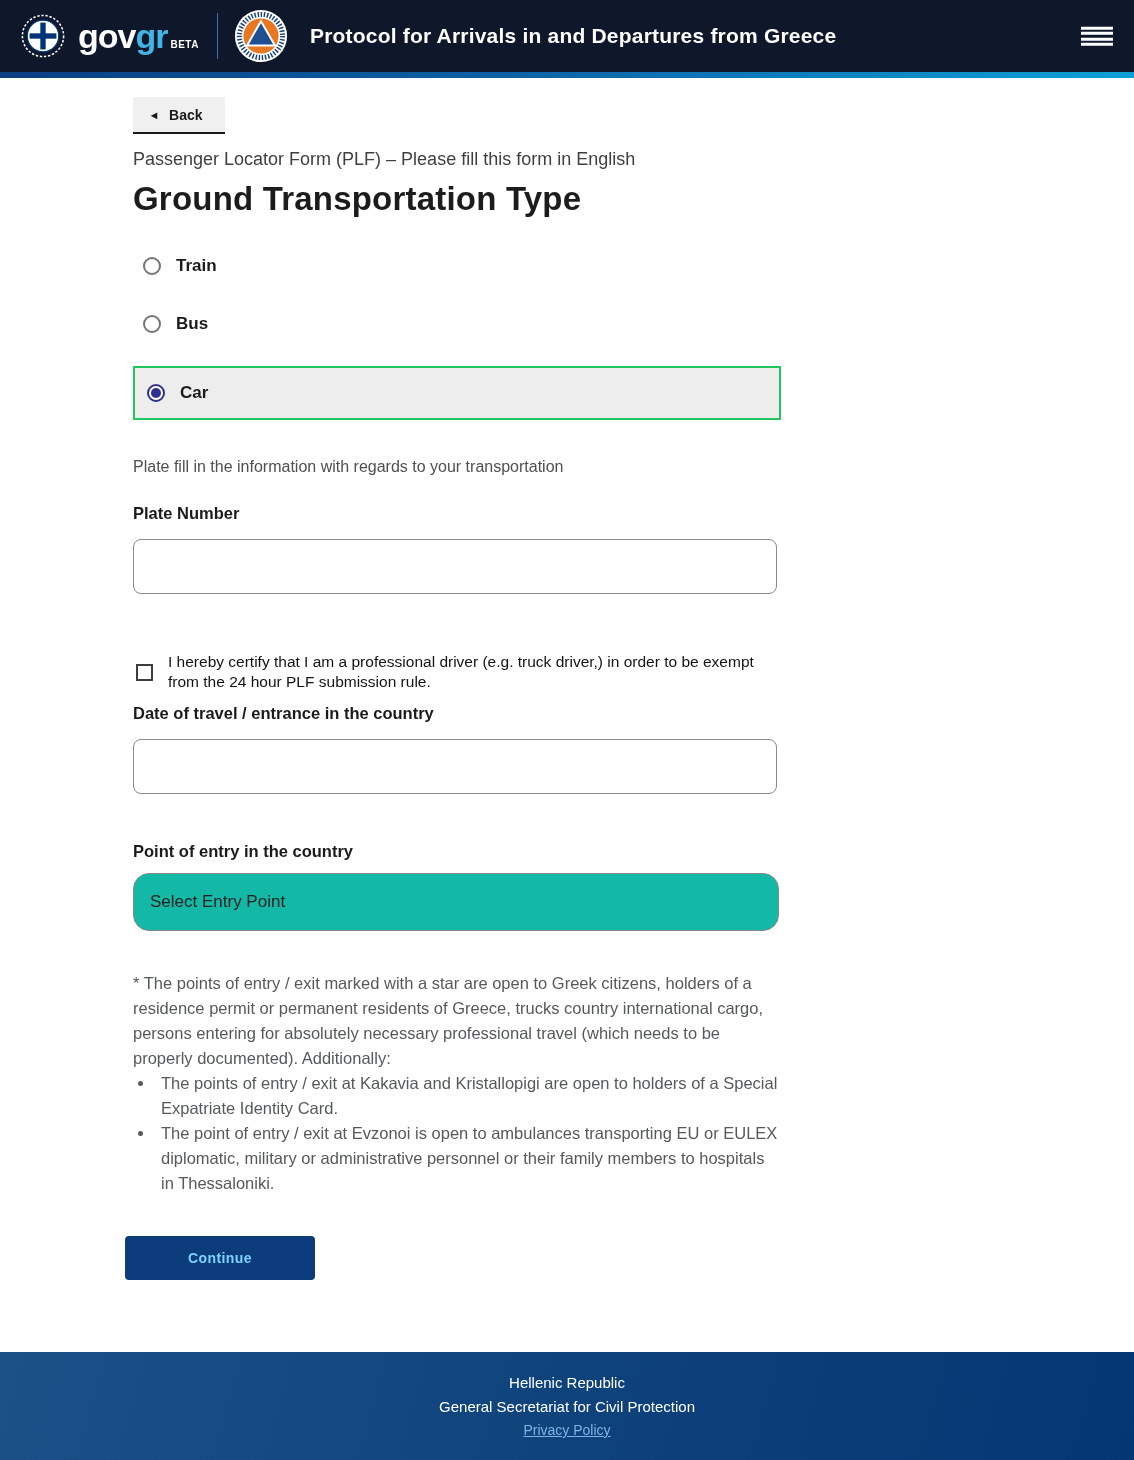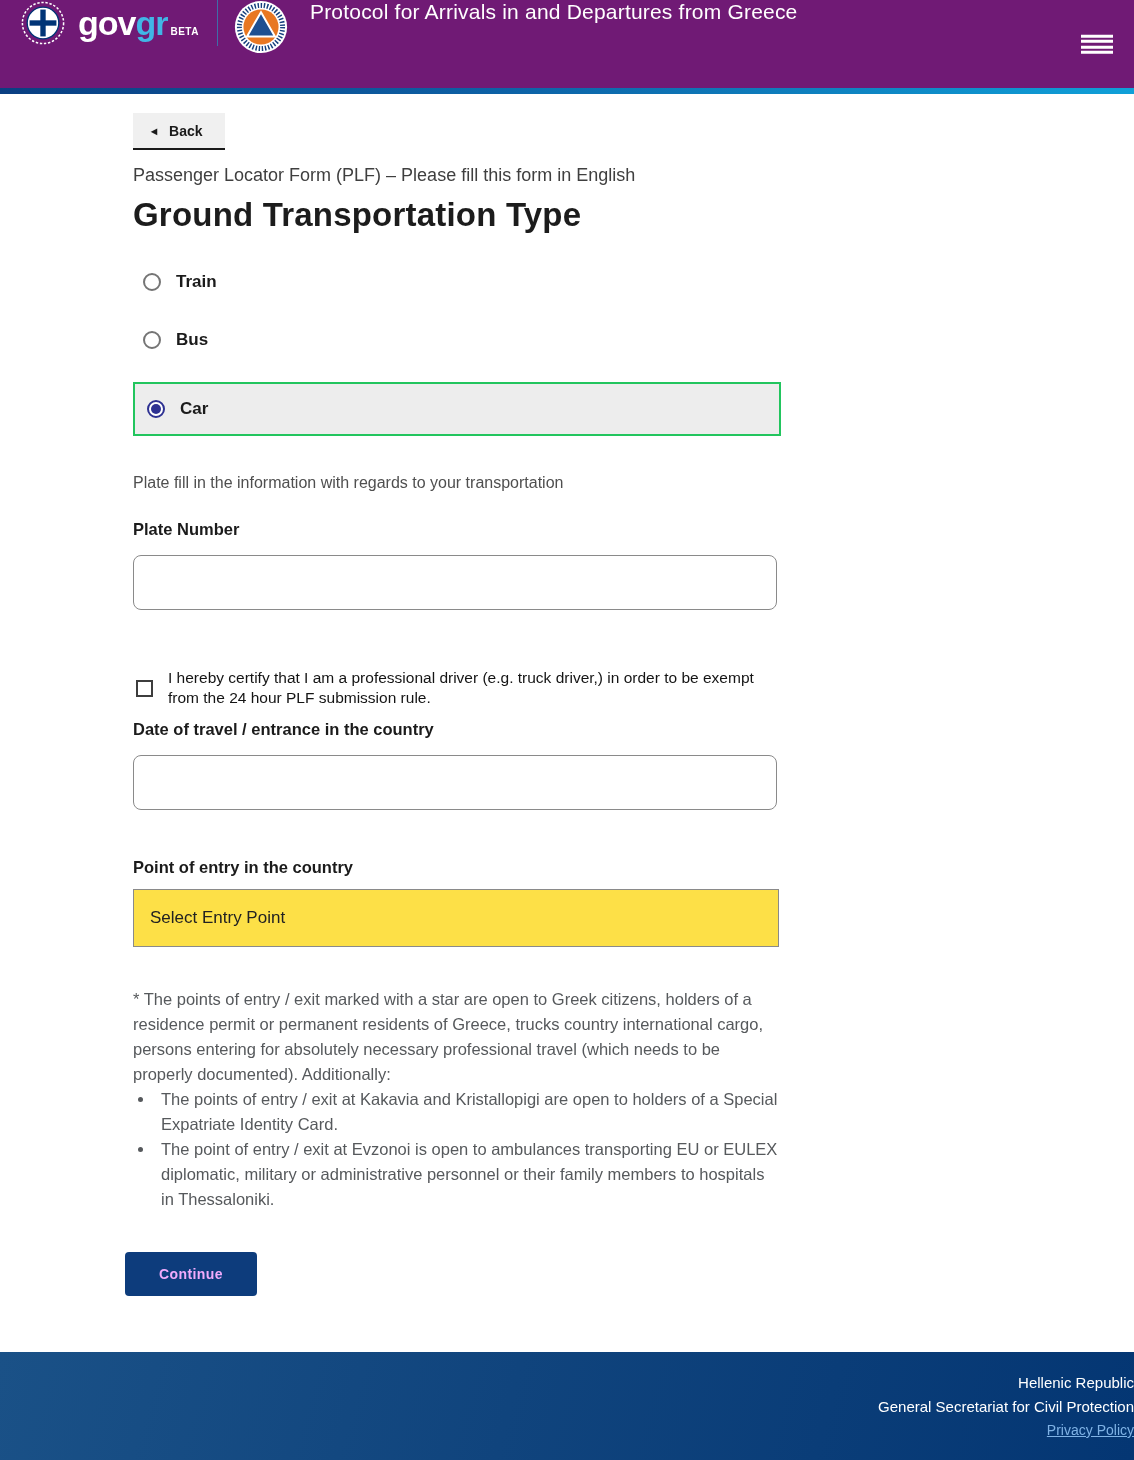--- a/index.html
+++ b/index.html
@@ -8,43 +8,43 @@
     width: 1134px;
     min-height: 1460px;
     font-family: "Liberation Sans", sans-serif;
     display: flex;
     flex-direction: column;
     position: relative;
   }
 
   
   .header {
-    background: #701a75;
-    height: 88px;
-    display: flex;
-    align-items: flex-start;
+    background: #0f172a;
+    height: 72px;
+    display: flex;
+    align-items: center;
     padding: 0 18px 0 20px;
     position: relative;
   }
   .header-strip {
     height: 6px;
     background: linear-gradient(90deg, #0a3f82 0%, #0d62a6 45%, #0fa0d8 100%);
   }
   .brand { display: flex; align-items: center; }
   .emblem-svg { width: 46px; height: 46px; display: block; }
   .govgr { display: flex; align-items: flex-end; margin-left: 12px; }
   .govgr .gov { color: #ffffff; font-size: 34px; font-weight: bold; letter-spacing: -1px; }
   .govgr .gr  { color: #41b6e6; font-size: 34px; font-weight: bold; letter-spacing: -1px; }
   .govgr .beta { color: #ffffff; font-size: 10px; font-weight: bold; letter-spacing: .5px; margin: 0 0 6px 3px; }
   .header-divider { width: 1px; height: 46px; background: #3f6ca8; margin: 0 16px 0 18px; }
   .civil-logo-svg { width: 54px; height: 54px; display: block; }
   .header-title {
     color: #ffffff;
     font-size: 21px;
-    font-weight: normal;
+    font-weight: bold;
     margin-left: 22px;
     letter-spacing: .2px;
   }
   .menu-btn {
     position: absolute;
     right: 17px;
     top: 50%;
     transform: translateY(-50%);
     background: transparent;
     border: none;
@@ -155,58 +155,58 @@
   .checkbox-text { font-size: 15.5px; color: #141414; line-height: 20px; width: 605px; }
 
   .date-label { margin-top: 12px; }
   .entry-label { margin-top: 48px; }
 
   .select-box {
     margin-top: 12px;
     width: 646px;
     height: 58px;
     border: 1px solid #8a8a8a;
-    border-radius: 0;
-    background: #fde047;
+    border-radius: 16px;
+    background: #14b8a6;
     display: flex;
     align-items: center;
     padding: 0 16px;
     font-size: 17px;
     color: #222222;
     cursor: pointer;
   }
 
   .note { margin-top: 40px; font-size: 16.5px; color: #56595c; line-height: 25px; }
   .note-list { margin: 0 0 0 22px; font-size: 16.5px; color: #56595c; line-height: 25px; }
   .note-list li { padding-left: 6px; }
 
   .continue-btn {
     margin-top: 40px;
     margin-left: -8px;
-    width: 132px;
+    width: 190px;
     height: 44px;
     background: #0d3c7c;
-    color: #f0abfc;
+    color: #7dd3fc;
     border: none;
     border-radius: 4px;
     font-family: inherit;
     font-size: 14px;
     font-weight: bold;
     letter-spacing: .4px;
     cursor: pointer;
   }
 
   
   .footer {
     margin-top: auto;
     height: 108px;
     background: linear-gradient(105deg, #1a5187 0%, #10447d 45%, #043673 100%);
     display: flex;
     flex-direction: column;
-    align-items: flex-end;
+    align-items: center;
     justify-content: center;
     gap: 7px;
   }
   .footer-line { color: #ffffff; font-size: 15px; }
   .footer-link { color: #7fb2e5; font-size: 14px; text-decoration: underline; }
 </style>
 </head>
 <body>
 
 <header class="header">

